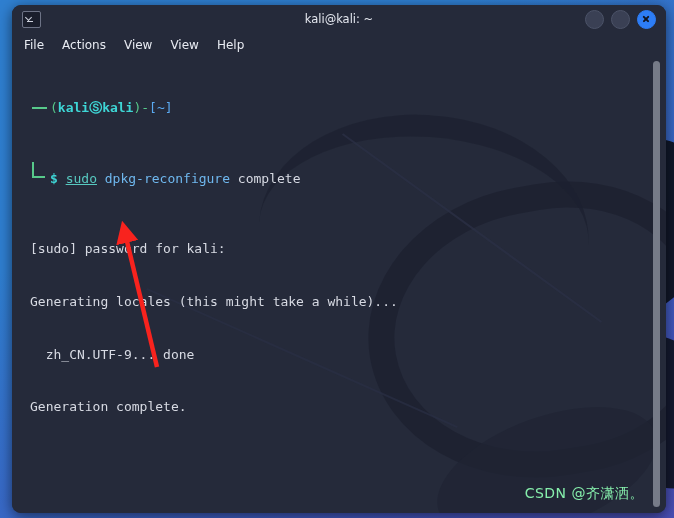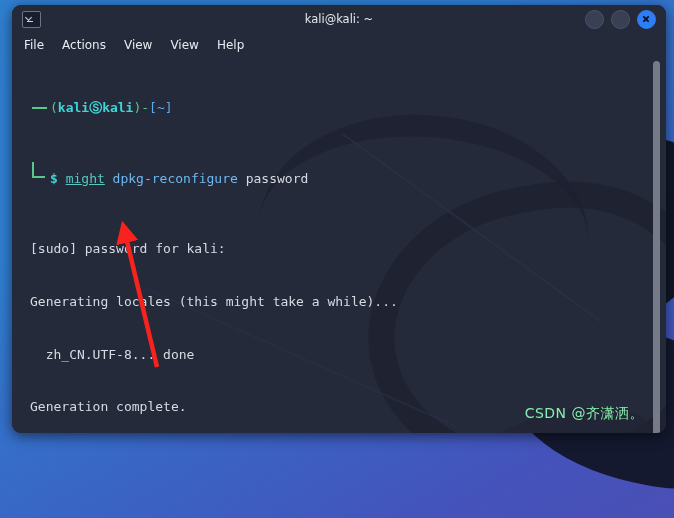--- a/index.html
+++ b/index.html
@@ -39,21 +39,21 @@
     transform: rotate(12deg);
     opacity: .85;
   }
 
   
   #window {
     position: absolute;
     left: 12px;
     top: 5px;
     width: 654px;
-    height: 428px;
+    height: 508px;
     background: #252a3a;
     border-radius: 9px;
     box-shadow: 0 3px 14px rgba(0,0,0,.55);
     overflow: hidden;
     display: flex;
     flex-direction: column;
   }
 
   
   #titlebar {
@@ -308,25 +308,25 @@
     <div id="terminal">
       <div class="wp wp-ring"></div>
       <div class="wp wp-tail"></div>
       <div class="wp wp-streak"></div>
       <div class="wp wp-streak2"></div>
       <div class="wp wp-blob"></div>
 
       <div id="term-text">
         <div class="ln prompt-line1"><span class="c-green">(</span><span class="c-cyan">kali</span><span class="c-cyan">Ⓢ</span><span class="c-cyan">kali</span><span class="c-green">)</span><span class="c-green">-</span><span class="c-blue">[~]</span></div>
 
-        <div class="ln prompt-line2"><span class="c-dollar">$</span><span class="c-white"> </span><span class="c-sudo">might</span><span class="c-cmd"> dpkg-reconfigure </span><span class="c-white">password</span></div>
+        <div class="ln prompt-line2"><span class="c-dollar">$</span><span class="c-white"> </span><span class="c-sudo">sudo</span><span class="c-cmd"> dpkg-reconfigure </span><span class="c-white">complete</span></div>
 
         <div class="ln">[sudo] password for kali:</div>
         <div class="ln">Generating locales (this might take a while)...</div>
-        <div class="ln">  zh_CN.UTF-8... done</div>
+        <div class="ln">  zh_CN.UTF-9... done</div>
         <div class="ln">Generation complete.</div>
         <div class="ln"> </div>
 
         
 
         
       </div>
 
       <div id="watermark">CSDN @齐潇洒。</div>
 

